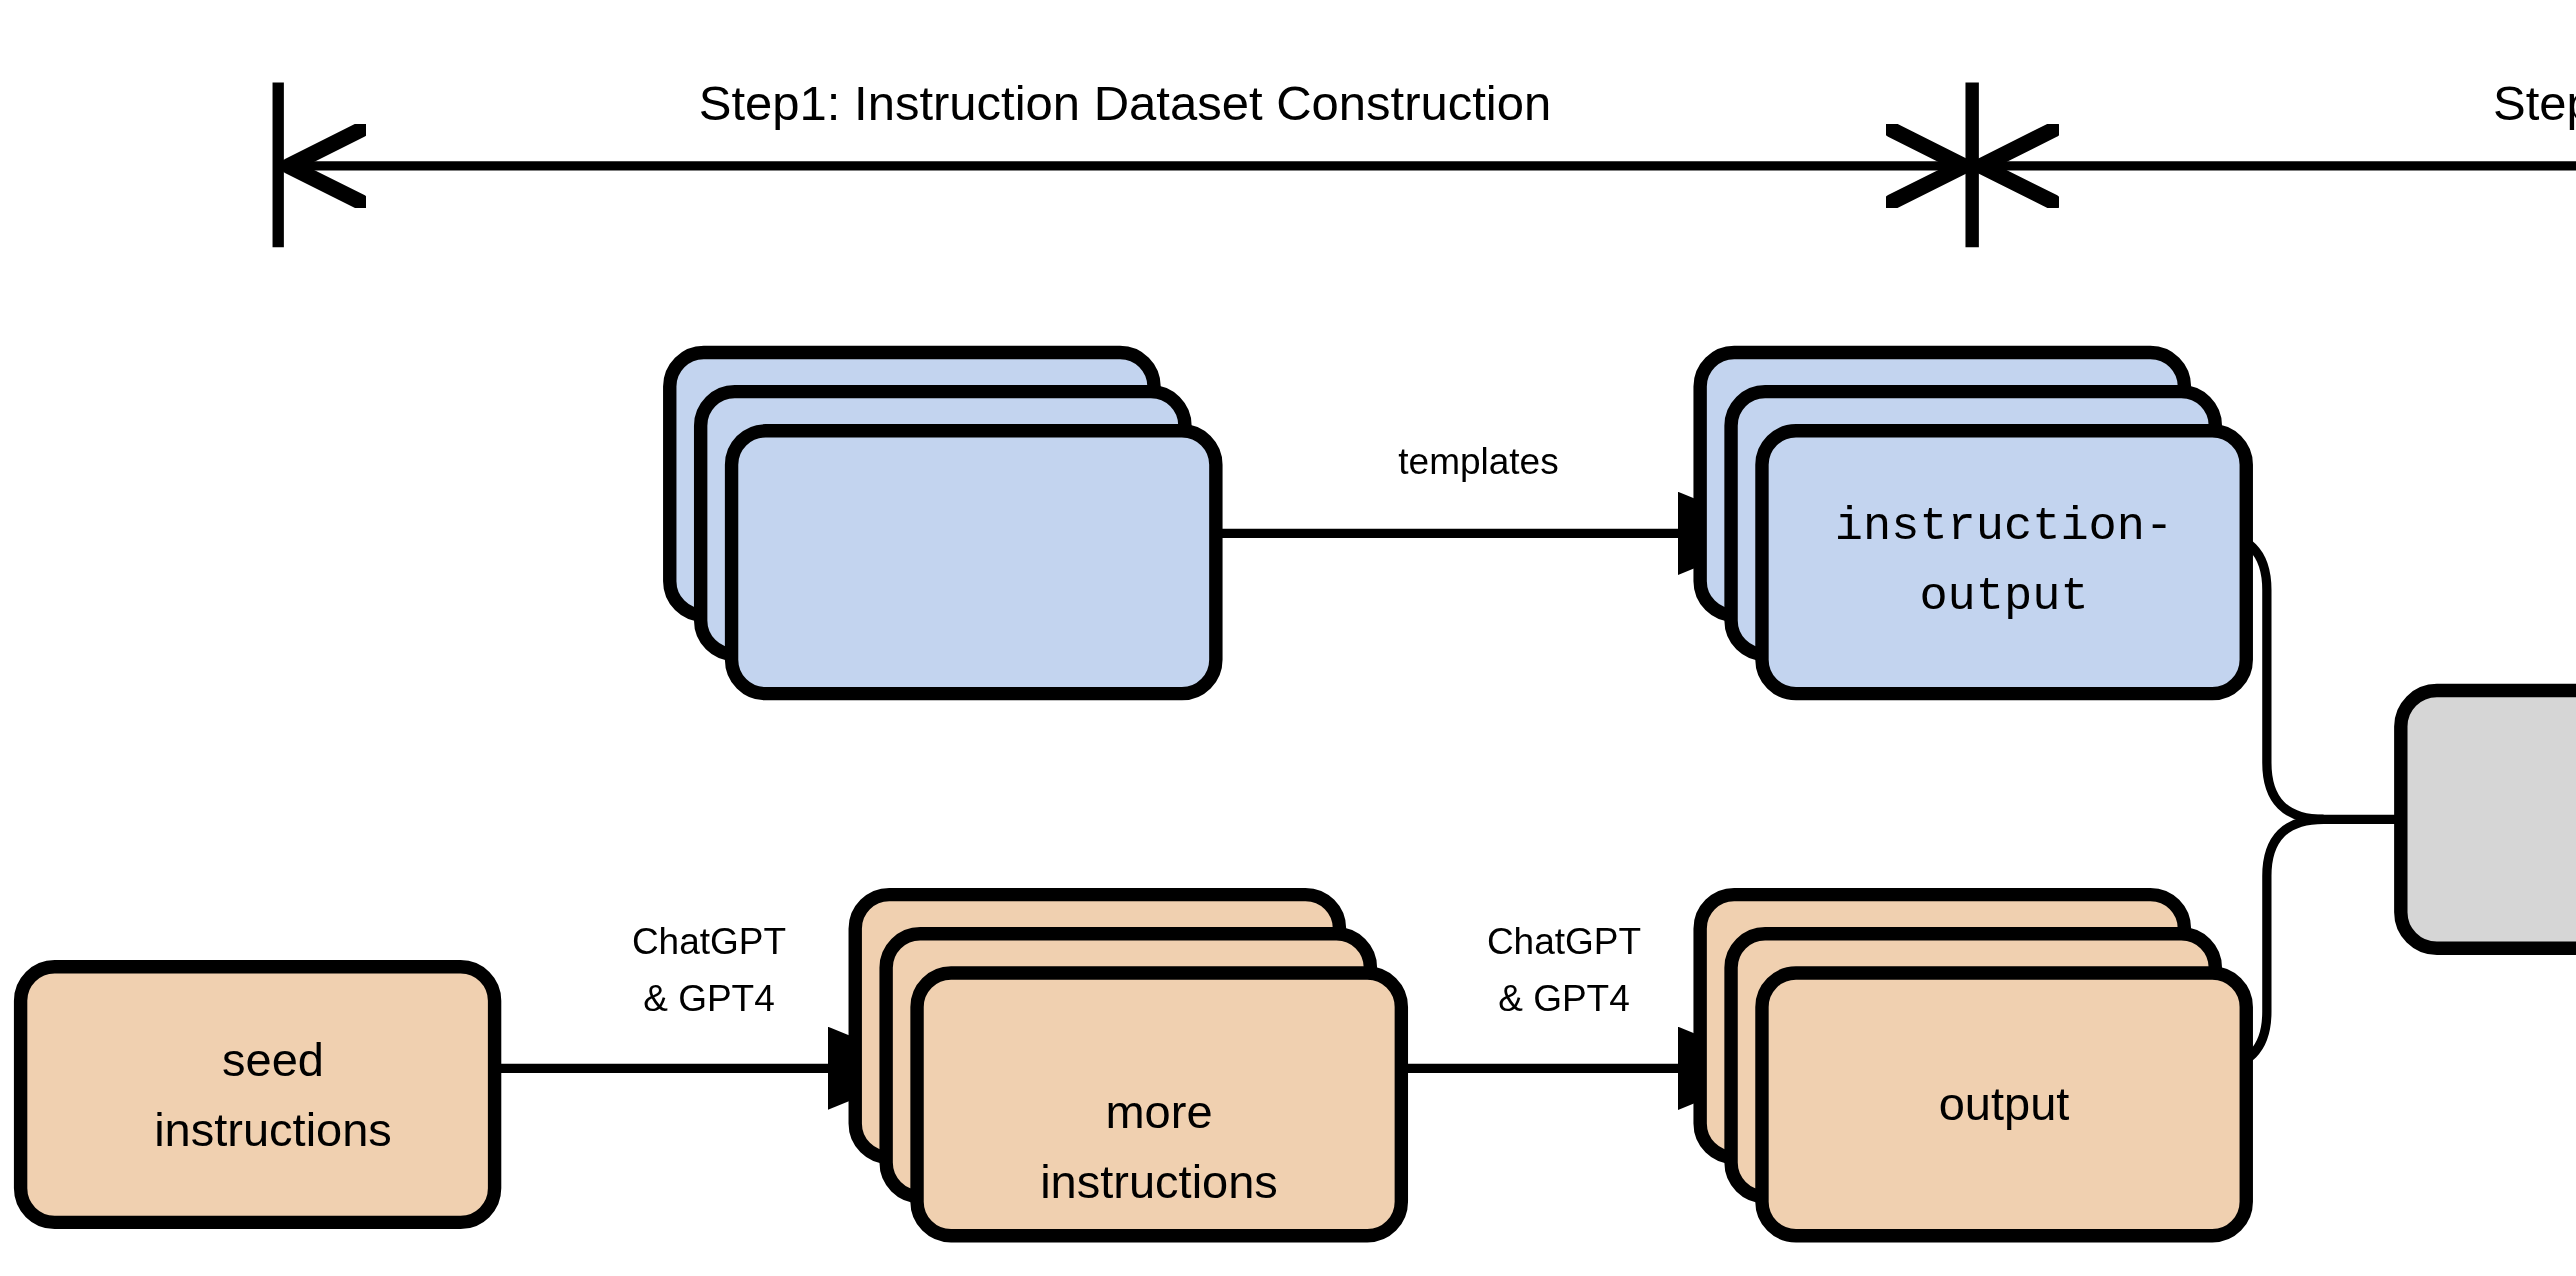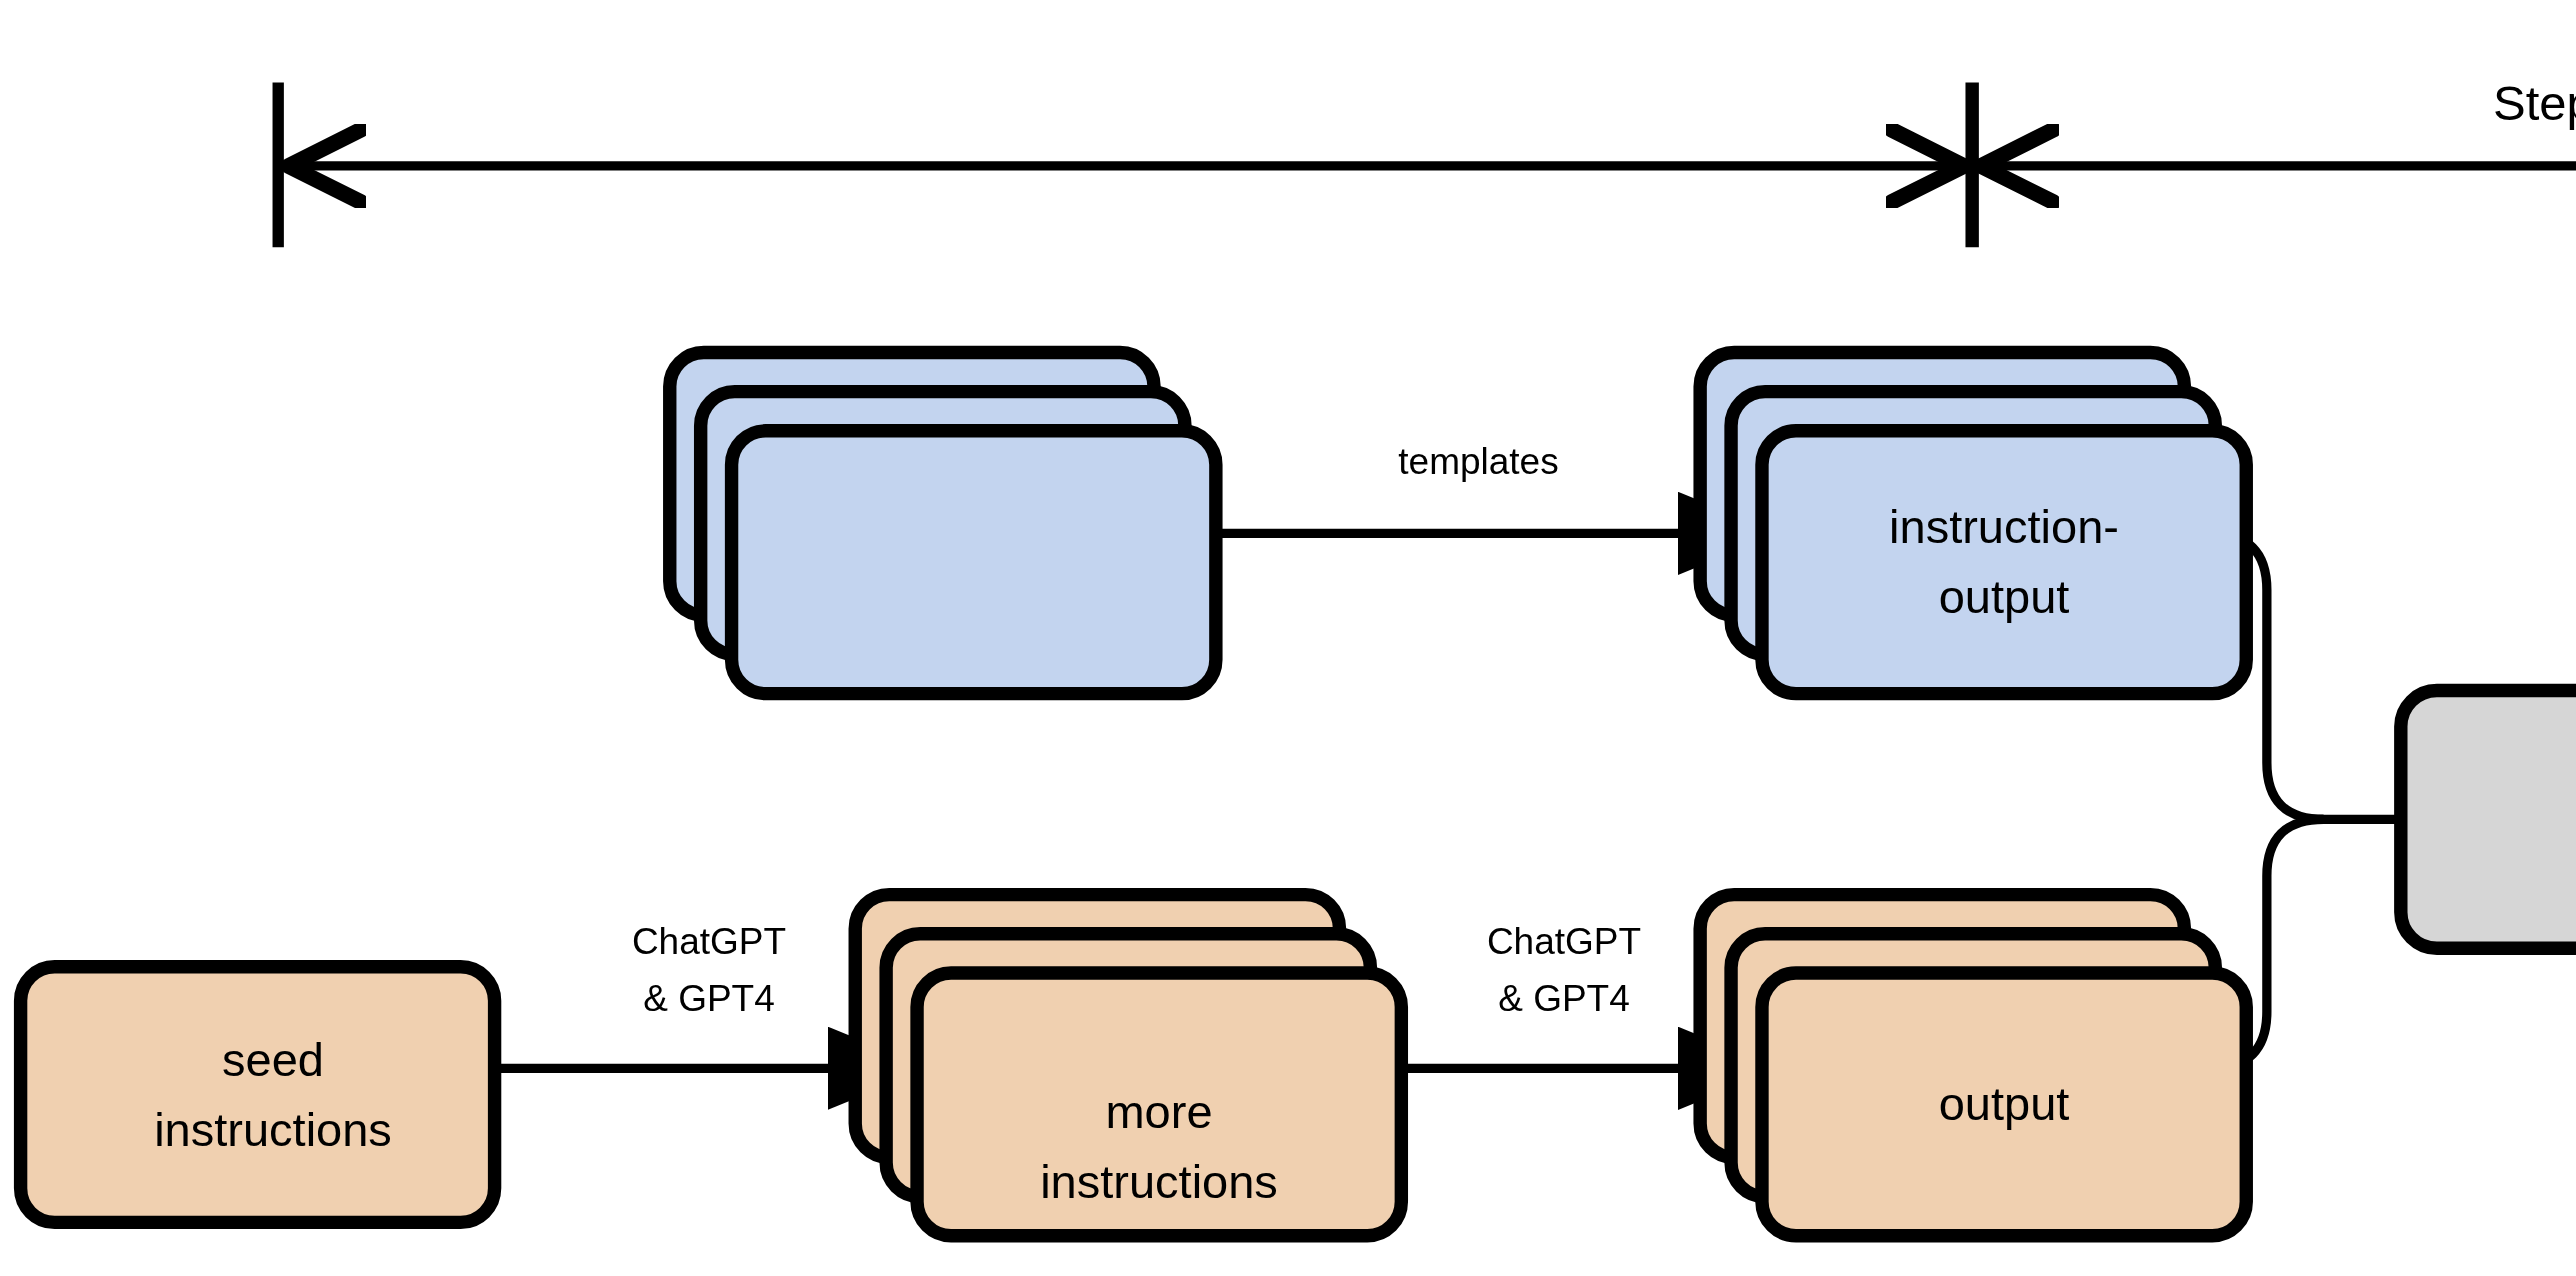--- a/index.html
+++ b/index.html
@@ -131,25 +131,26 @@
     <g>
       <rect x="4660" y="1340" width="930" height="500" rx="70" ry="70" fill="#d6d6d6" stroke="#000000" stroke-width="26"></rect>
     </g>
 
     <g>
       <rect x="6480" y="1340" width="890" height="500" rx="70" ry="70" fill="#d6d6d6" stroke="#000000" stroke-width="26"></rect>
     </g>
 
   </svg>
 
+  <div class="lbl step-title center-box" style="left:278px; top:72px; width:1694px; height:62px;">Step1: Instruction Dataset Construction</div>
 
   <div class="lbl step-title center-box" style="left:1972px; top:72px; width:1584px; height:62px;">Step2: Instruction Tuning</div>
 
 
-  <div class="center-box" style="left:1762px; top:431px; width:484px; height:263px;">
+  <div class="center-box" style="left:1762px; top:431px; width:484px; height:263px;font-family:Liberation Mono, monospace;">
     <div class="lbl node-label" style="position:relative;">instruction-</div>
     <div class="lbl node-label" style="position:relative; margin-top:17.5px;">output</div>
   </div>
 
   <div class="center-box" style="left:36px; top:967px; width:474px; height:256px;">
     <div class="lbl node-label" style="position:relative;">seed</div>
     <div class="lbl node-label" style="position:relative; margin-top:17.5px;">instructions</div>
   </div>
 
   <div class="center-box" style="left:917px; top:946px; width:484px; height:263px;justify-content:flex-end;">

